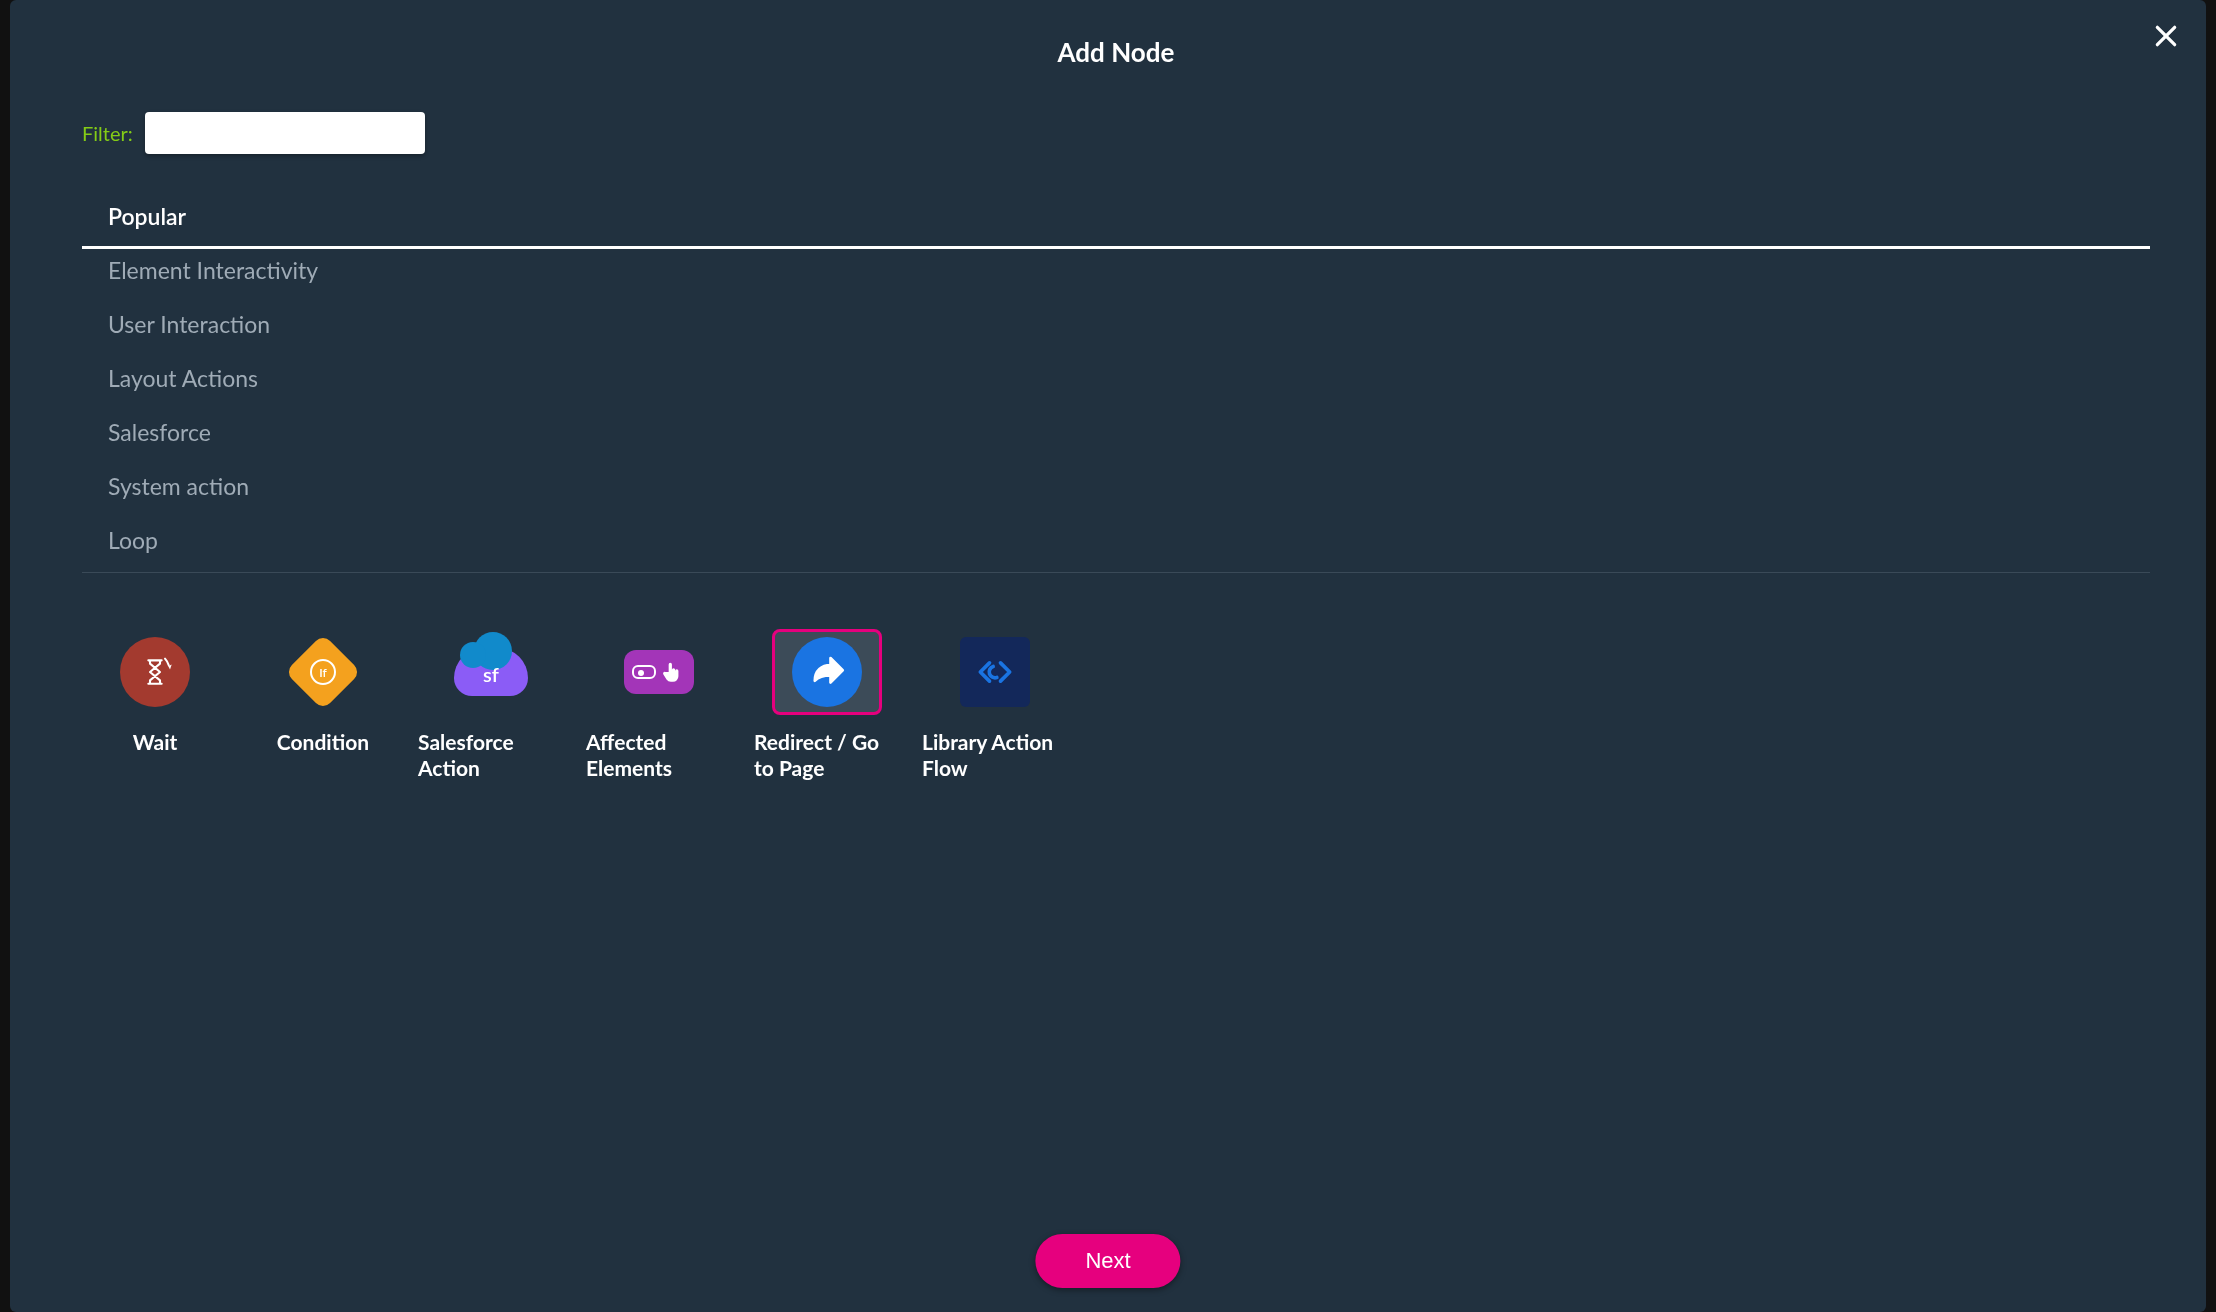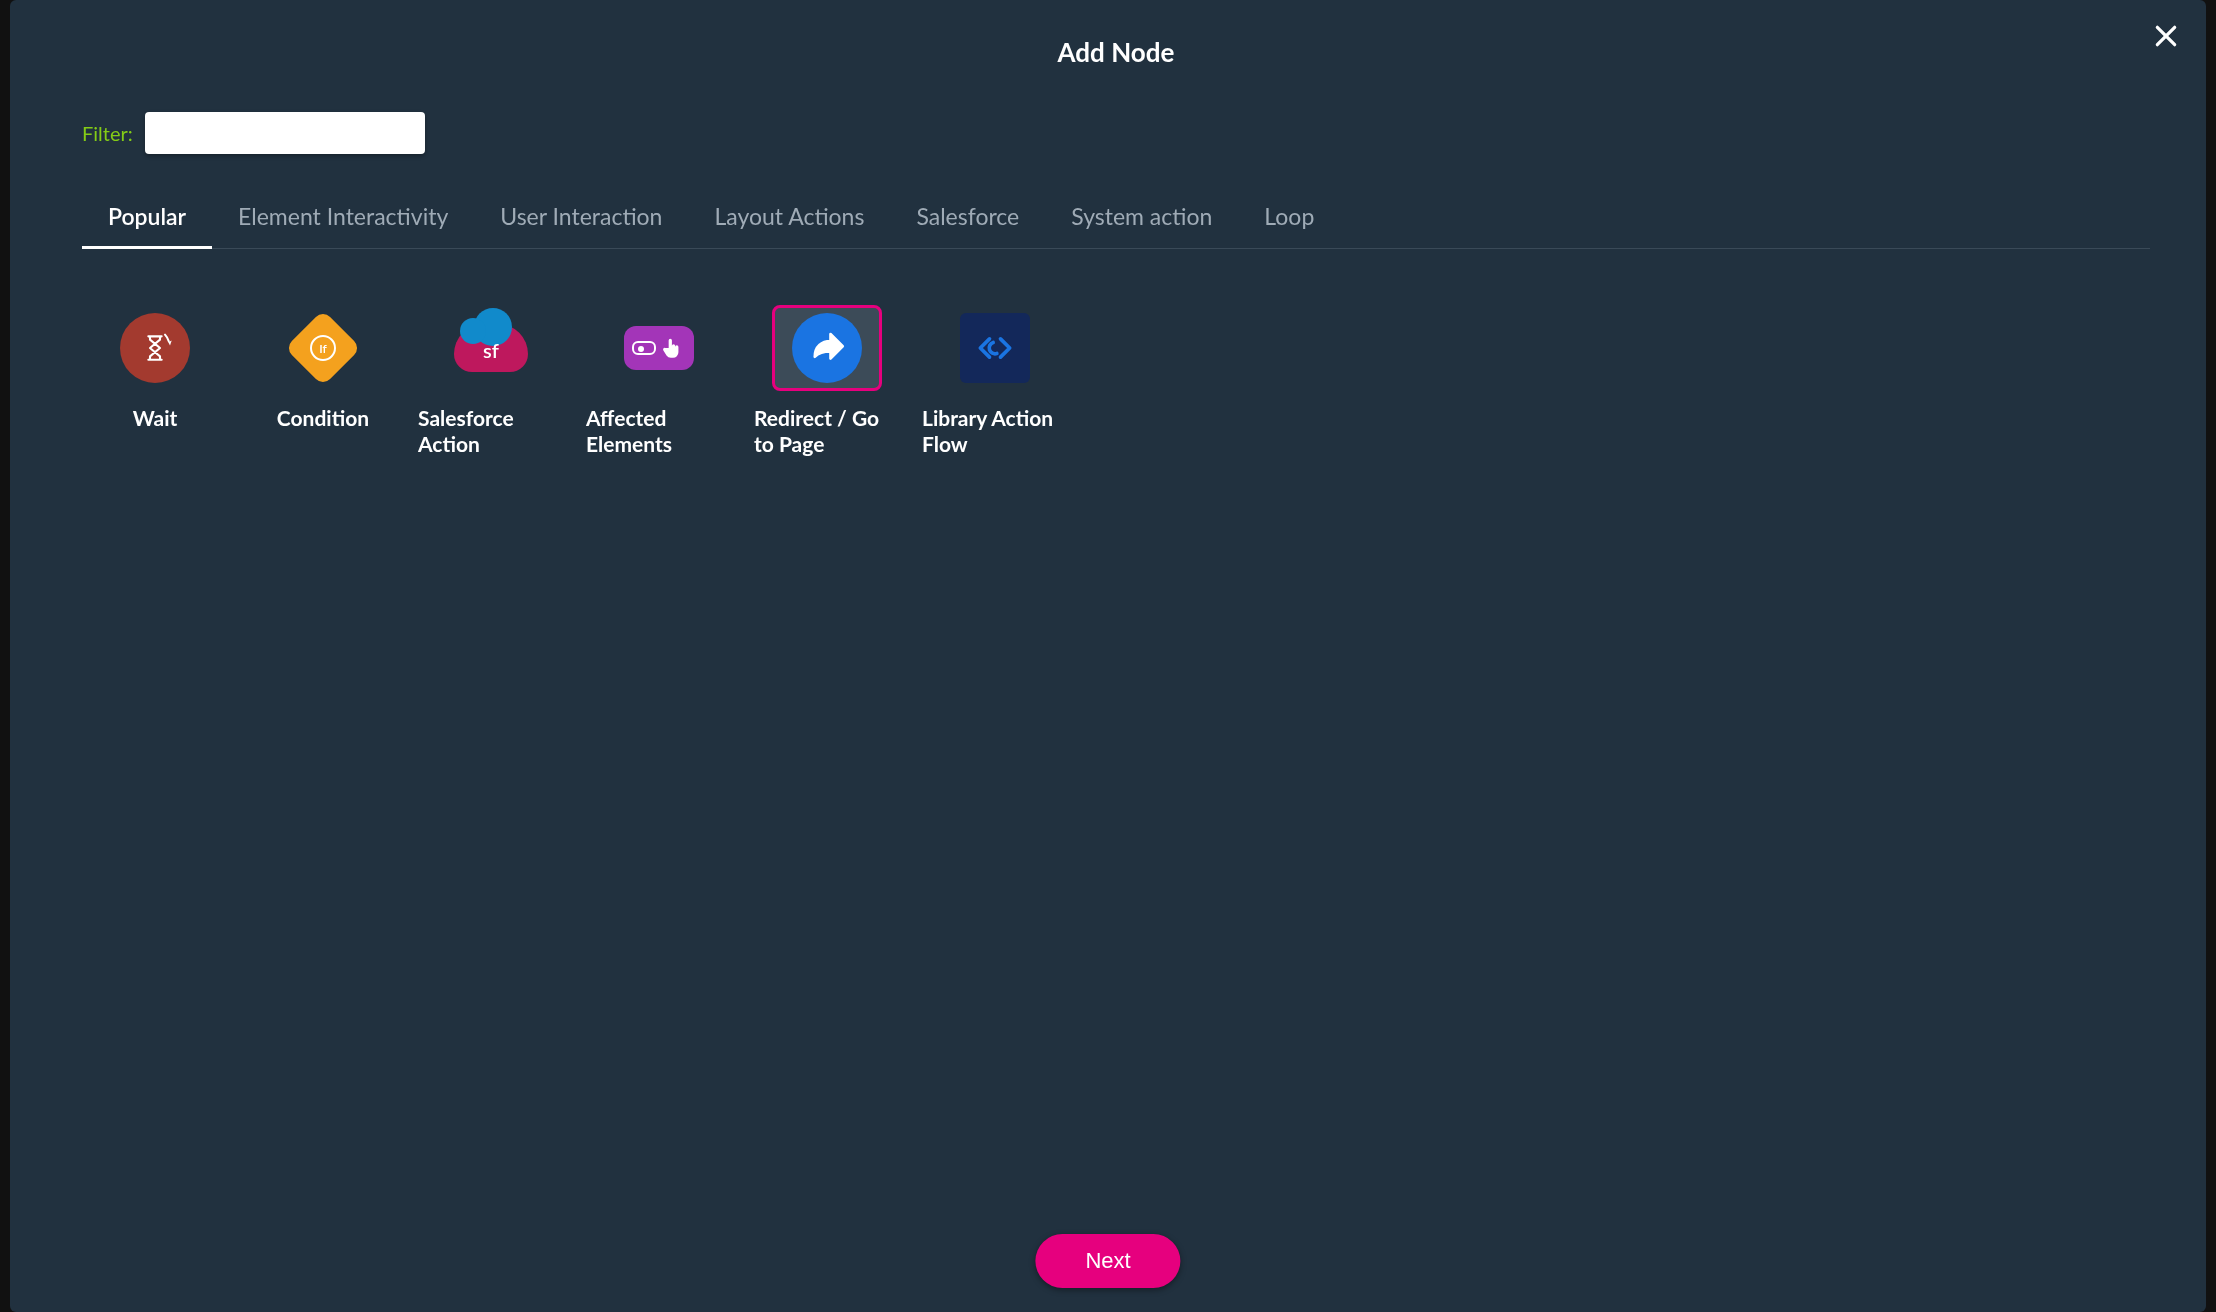--- a/index.html
+++ b/index.html
@@ -64,20 +64,21 @@
     background: #ffffff;
     font-size: 18px;
     padding: 0 12px;
     outline: none;
     box-shadow: 0 2px 4px rgba(0,0,0,0.3);
   }
   .tabs {
     display: flex;
     border-bottom: 1px solid #3a4a58;
     margin-bottom: 56px;
+    flex-direction: column;
   }
   .tab {
     padding: 8px 26px 18px 26px;
     font-size: 23px;
     color: #9fabb6;
     cursor: pointer;
     position: relative;
   }
   .tab.active {
     color: #ffffff;
@@ -176,21 +177,21 @@
     justify-content: center;
     color: #fff;
     font-size: 12px;
     font-weight: 600;
   }
   
   .cloud {
     width: 74px;
     height: 48px;
     position: relative;
-    background: #be185d;
+    background: #8b5cf6;
     border-radius: 40px 40px 24px 24px;
     display:flex; align-items:center; justify-content:center;
     color:#fff; font-size:20px; font-weight:600;
   }
   .cloud::before{
     content:"";
     position:absolute;
     width:38px;height:38px;
     background:#118acb;border-radius:50%;
     top:-16px;left:20px;

